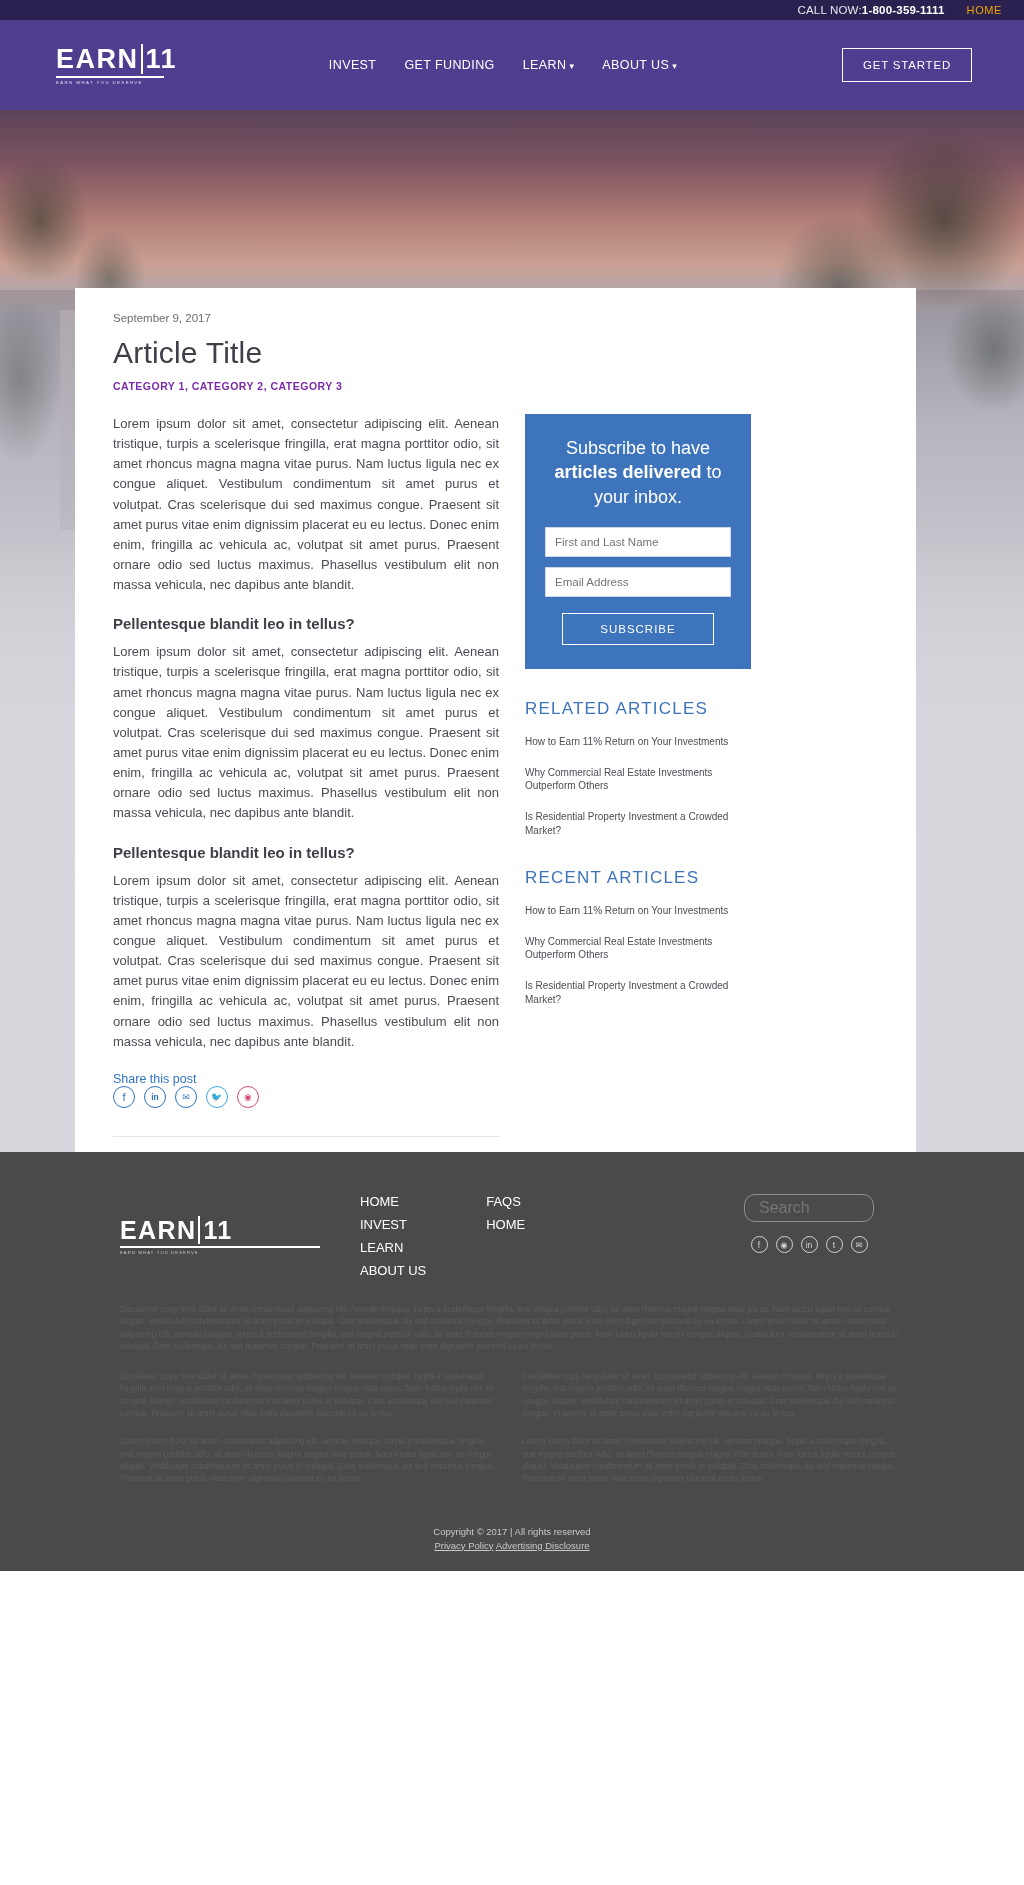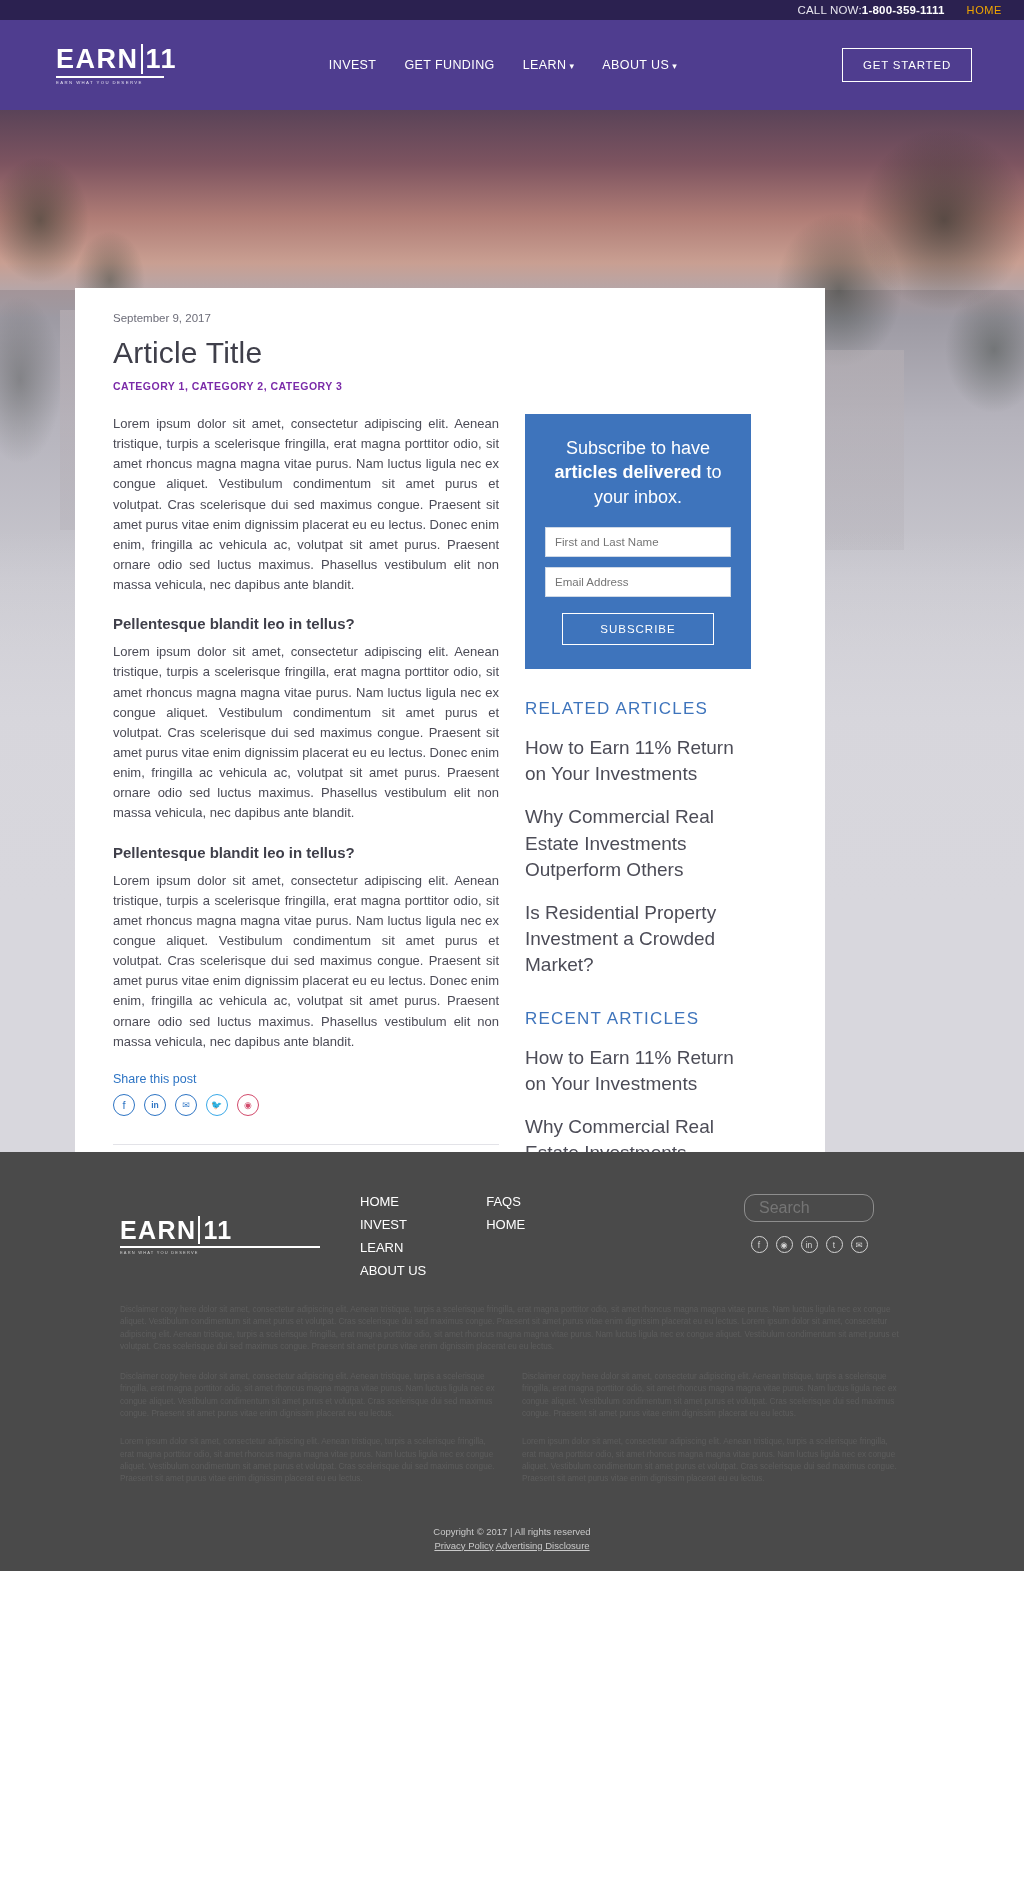--- a/index.html
+++ b/index.html
@@ -133,21 +133,21 @@
   .hero .fade {
     position: absolute; left: 0; right: 0; bottom: 0; height: 620px;
     background: linear-gradient(to bottom, rgba(214,213,219,0) 0%, rgba(216,215,221,.85) 30%, #d8d7dd 60%, #d8d7dd 100%);
   }
 
   
   .card {
     position: absolute;
     left: 75px;
     top: 178px;
-    width: 750px;
+    width: 841px;
     background: #ffffff;
     padding: 24px 38px 40px 38px;
   }
   .date { font-size: 11.5px; color: #6c6c78; margin-bottom: 12px; }
   .article-title {
     font-size: 30px;
     font-weight: normal;
     color: #3f3f4a;
     letter-spacing: .2px;
     margin-bottom: 10px;
@@ -174,21 +174,21 @@
     font-weight: bold;
     margin-bottom: 10px;
     margin-top: 12px;
   }
 
   
   .share-title {
     font-size: 12.5px;
     color: #2d74c4;
     margin-top: 14px;
-    margin-bottom: 8px;
+    margin-bottom: 0;
   }
   .share-icons { display: flex; gap: 9px; align-items: center; }
   .sicon {
     width: 22px; height: 22px; border-radius: 50%;
     border: 1.4px solid #2d74c4;
     display: flex; align-items: center; justify-content: center;
     font-size: 11px; color: #2d74c4; cursor: pointer;
     font-family: "Liberation Sans", sans-serif;
   }
   .sicon.ig { border-color: #d24b6c; color: #d24b6c; }
@@ -240,21 +240,21 @@
   }
   .side-head {
     color: #3e74bc;
     font-size: 17px;
     letter-spacing: 1.2px;
     margin: 30px 0 16px 0;
     font-weight: normal;
   }
   .side-link {
     display: block;
-    font-size: 19px;
+    font-size: 10px;
     line-height: 1.38;
     color: #4c4c57;
     margin-bottom: 17px;
     cursor: pointer;
   }
 
   
   .footer {
     background: #4a4a4a;
     padding: 30px 0 0 0;

